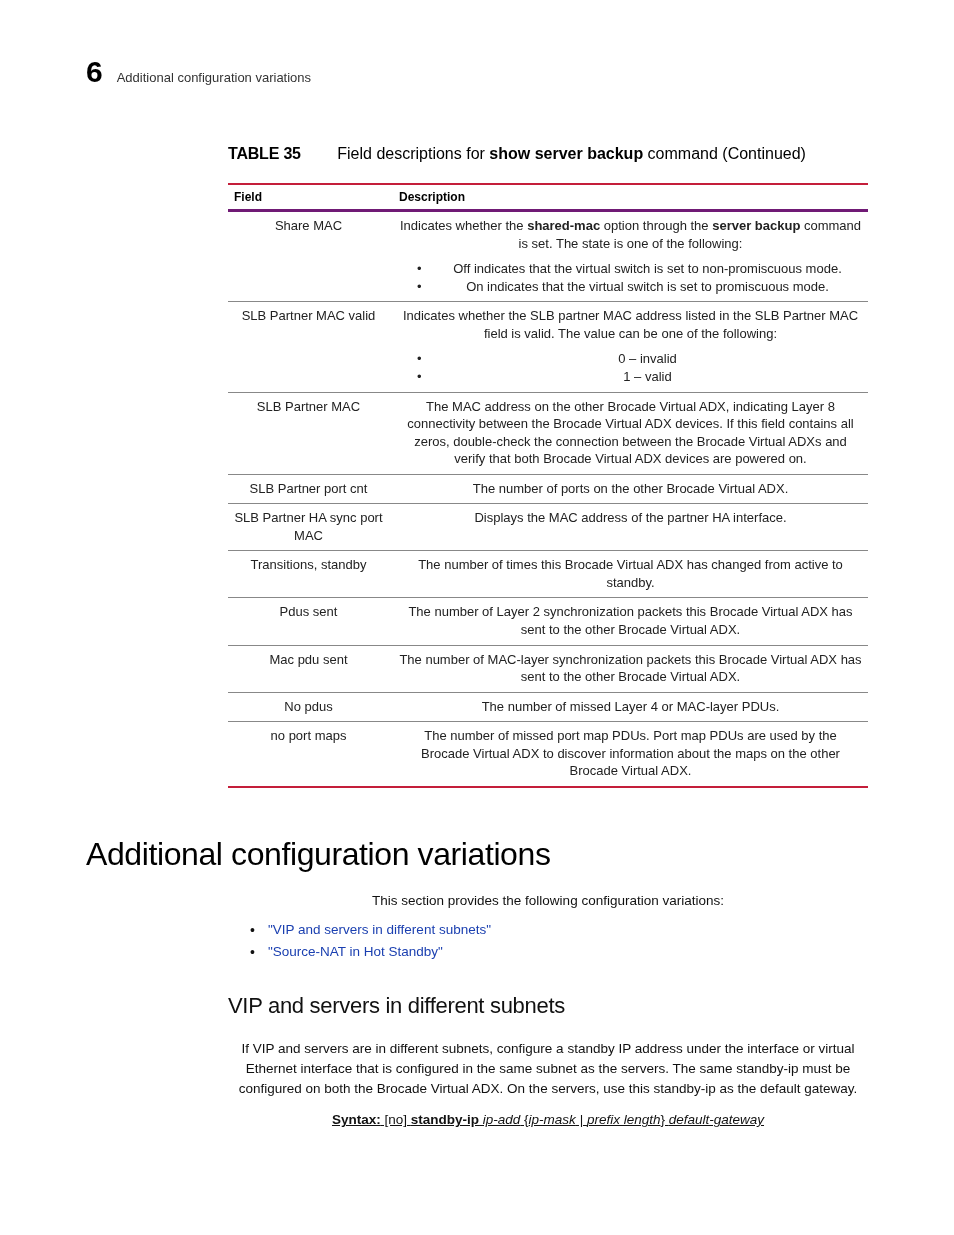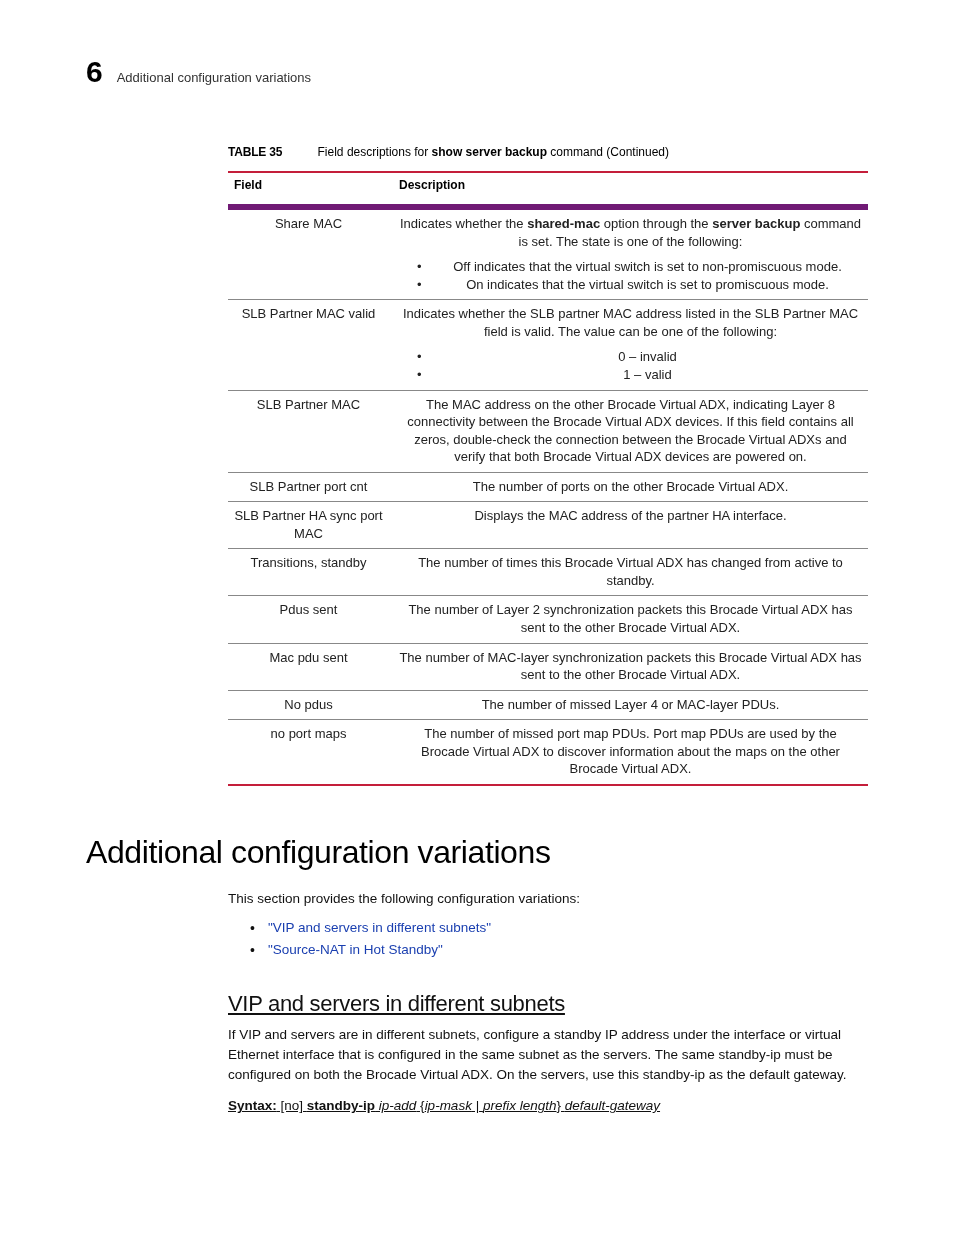--- a/index.html
+++ b/index.html
@@ -25,22 +25,22 @@
     }
     .running-head {
       font-size: 13px;
       color: #333;
     }
     .table-wrap {
       margin-left: 142px;
       margin-bottom: 48px;
     }
     .table-caption {
-      font-size: 12px;
-      margin-bottom: 12px;
+      font-size: 16px;
+      margin-bottom: 20px;
     }
     .table-caption .tlabel {
       font-weight: bold;
       font-family: Arial, sans-serif;
       letter-spacing: -0.2px;
       margin-right: 32px;
     }
     .table-caption .cmd {
       font-weight: bold;
     }
@@ -49,22 +49,22 @@
       border-collapse: collapse;
       border-top: 2.5px solid #c41e3a;
       border-bottom: 2.5px solid #c41e3a;
       font-size: 13px;
       line-height: 1.35;
     }
     table.field-table thead th {
       text-align: left;
       font-weight: bold;
       font-size: 12px;
-      padding: 4px 6px 11px 6px;
-      border-bottom: 6px solid #701a75;
+      padding: 4px 6px 4px 6px;
+      border-bottom: 3px solid #701a75;
     }
     table.field-table td {
       vertical-align: top;
       text-align: center;
       padding: 5px 6px 6px 6px;
       border-top: 1px solid #888;
       color: #222;
     }
     table.field-table td.fieldcell {
       width: 165px;
@@ -93,21 +93,21 @@
       letter-spacing: -0.4px;
       margin-bottom: 18px;
       color: #000;
     }
     .body-text {
       margin-left: 142px;
       font-size: 13.5px;
       line-height: 1.45;
       color: #111;
     }
-    .body-text p { margin-bottom: 10px; }
+    .body-text p { margin-bottom: 10px; text-align: center; }
     ul.linklist {
       list-style: none;
       margin: 0 0 28px 0;
       padding-left: 22px;
     }
     ul.linklist li {
       position: relative;
       padding-left: 18px;
       margin: 2px 0;
     }
@@ -120,22 +120,21 @@
     }
     ul.linklist a {
       color: #1a3fb0;
       text-decoration: none;
     }
     h2.subsection {
       font-family: Arial, sans-serif;
       font-weight: normal;
       font-size: 22px;
       letter-spacing: -0.3px;
-      margin: 0 0 6px 0;
-      text-decoration: underline;
+      margin: 0 0 18px 0;
     }
     .syntax { margin-top: 12px; text-decoration: underline; }
     .syntax .label { font-weight: bold; }
     .syntax .kw { font-weight: bold; }
     .syntax .arg { font-style: italic; }
   </style>
 </head>
 <body>
 
 <div class="page-header">

